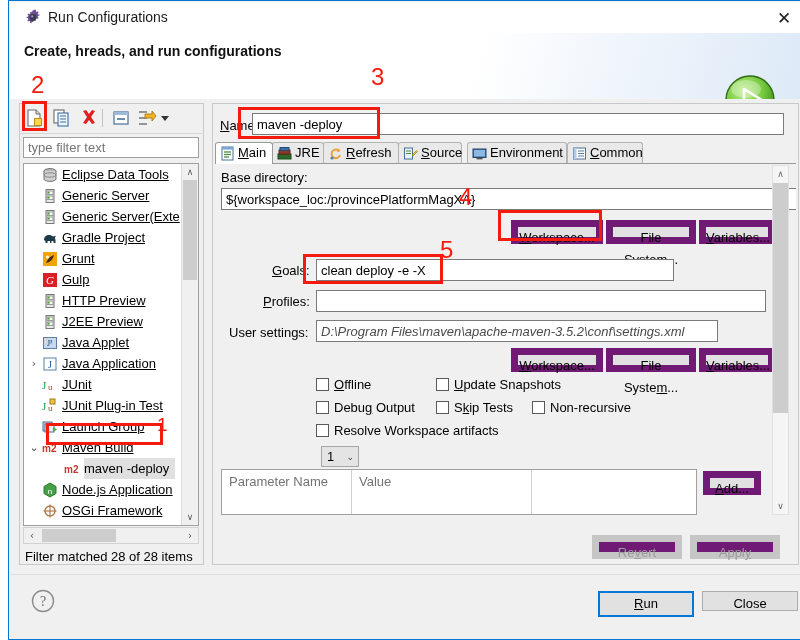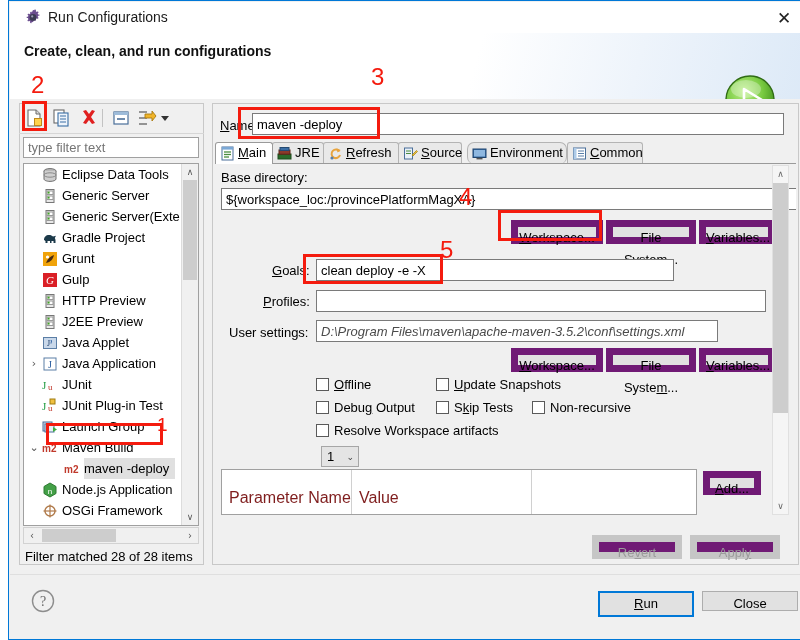--- a/index.html
+++ b/index.html
@@ -133,21 +133,21 @@
   }
   .tree-item .ticon {
     position: absolute; top: 3px;
     width: 16px; height: 16px;
   }
   .tree-item .tlabel {
     position: absolute; top: 0;
     line-height: 21px;
   }
   .tree-item.depth0 .ticon { left: 18px; }
-  .tree-item.depth0 .tlabel { left: 38px; }
+  .tree-item.depth0 .tlabel { left: 38px; text-decoration: underline; }
   .tree-item.depth1 .ticon { left: 40px; }
   .tree-item.depth1 .tlabel { left: 60px; }
   .tree-item.selected .tlabel {
     background: #e0e0e0;
     padding-right: 6px;
   }
   
   #tree-vsb {
     position: absolute; right: 0; top: 0;
     width: 16px; height: 361px;
@@ -325,22 +325,22 @@
     width: 476px; height: 46px;
     box-sizing: border-box;
     border: 1px solid #a0a0a0;
     background: #ffffff;
     overflow: hidden;
   }
   #param-table .colhead {
     position: absolute; top: 0; height: 45px;
     box-sizing: border-box;
     border-right: 1px solid #d0d0d0;
-    font-size: 16px; color: #7f1d1d;
-    padding: 19px 0 0 7px;
+    font-size: 13px; color: #737373;
+    padding: 4px 0 0 7px;
   }
   
   #content-vsb {
     position: absolute; left: 763px; top: 164px;
     width: 17px; height: 350px;
     background: #f5f5f5;
     border: 1px solid #e0e0e0;
     box-sizing: border-box;
   }
   #content-vsb .arrow {
@@ -395,21 +395,21 @@
     <svg id="title-icon" viewBox="0 0 18 18">
       <path d="M9 1l1.3.3.6-1.1 1.1.8-.2 1.2 1.1.7 1-.7.7 1.2-.9.8.4 1.2h1.3v1.4h-1.3l-.4 1.2.9.8-.7 1.2-1-.7-1.1.7.2 1.2-1.1.8-.6-1.1L9 13l-1.3.3-.6 1.1-1.1-.8.2-1.2-1.1-.7-1 .7-.7-1.2.9-.8L4 9.1H2.7V7.7H4l.4-1.2-.9-.8.7-1.2 1 .7 1.1-.7-.2-1.2 1.1-.8.6 1.1z" fill="#6b4e8f" transform="translate(0,1)"></path>
       <circle cx="9" cy="9.4" r="3.4" fill="#3b3b52"></circle>
       <circle cx="8.2" cy="8.4" r="1.1" fill="#9b9bb5"></circle>
     </svg>
     <div id="title-text">Run Configurations</div>
     <div id="close-x">✕</div>
   </div>
 
   <div id="header">
-    <div id="header-title">Create, clean, and run configurations</div>
+    <div id="header-title">Create, hreads, and run configurations</div>
     <svg id="run-badge" viewBox="0 0 52 52">
       <defs>
         <radialGradient id="gr" cx="38%" cy="32%" r="72%">
           <stop offset="0%" stop-color="#bdf08a"></stop>
           <stop offset="55%" stop-color="#77c93f"></stop>
           <stop offset="100%" stop-color="#3e8c1b"></stop>
         </radialGradient>
       </defs>
       <circle cx="26" cy="26" r="24" fill="url(#gr)" stroke="#2f6b14" stroke-width="1.4"></circle>
       <ellipse cx="22" cy="15" rx="15" ry="9" fill="#ffffff" opacity="0.3"></ellipse>
@@ -677,21 +677,21 @@
             <circle cx="4" cy="12" r="1.6" fill="#5a7fa8"></circle>
           </svg></span><span><u>R</u>efresh</span></div>
       <div class="tab" style="left: 183px; width: 64px;"><span class="tabicon"><svg width="15" height="15" viewBox="0 0 15 15">
             <rect x="1.5" y="2" width="8" height="11" fill="#e9f0f8" stroke="#4a6f99"></rect>
             <g stroke="#4a8c3f" stroke-width="1">
               <line x1="3" y1="5" x2="8" y2="5"></line>
               <line x1="3" y1="7.5" x2="8" y2="7.5"></line>
             </g>
             <path d="M9 9 L13.5 4.5 L14.5 5.5 L10 10 Z" fill="#e8c23d" stroke="#a07c10" stroke-width="0.7"></path>
           </svg></span><span><u>S</u>ource</span></div>
-      <div class="tab" style="left: 252px; width: 100px; border-radius: 7px;"><span class="tabicon"><svg width="15" height="15" viewBox="0 0 15 15">
+      <div class="tab" style="left: 252px; width: 100px;"><span class="tabicon"><svg width="15" height="15" viewBox="0 0 15 15">
             <rect x="1" y="3" width="13" height="8.5" fill="#3a6ea5" stroke="#1f4570"></rect>
             <rect x="2" y="4" width="11" height="6.5" fill="#8fb8e0"></rect>
             <rect x="4.5" y="11.8" width="6" height="1.6" fill="#555"></rect>
           </svg></span><span>Environment</span></div>
       <div class="tab" style="left: 352px; width: 76px;"><span class="tabicon"><svg width="15" height="15" viewBox="0 0 15 15">
             <rect x="1.5" y="2" width="12" height="11" fill="#fff" stroke="#4a6f99"></rect>
             <rect x="1.5" y="2" width="3" height="11" fill="#aecbe8"></rect>
             <g stroke="#5a7fa8" stroke-width="1">
               <line x1="6" y1="5" x2="12" y2="5"></line>
               <line x1="6" y1="7.5" x2="12" y2="7.5"></line>

